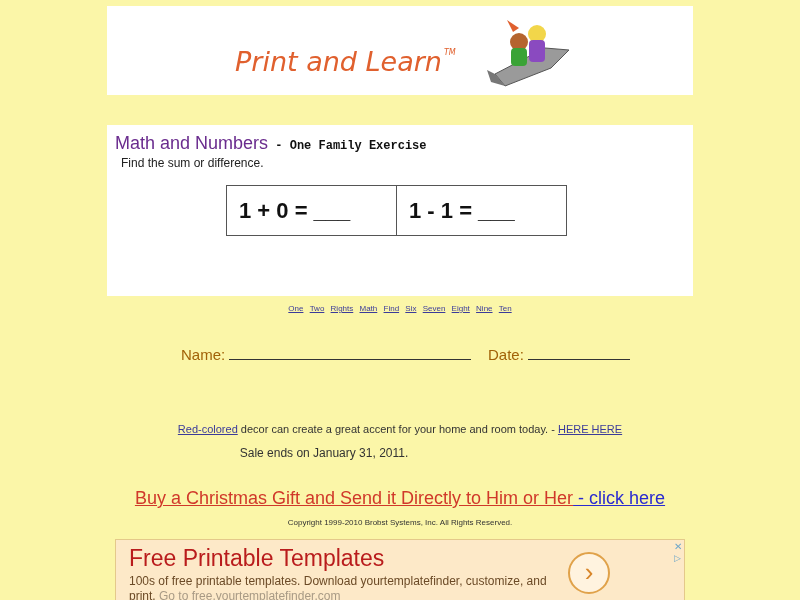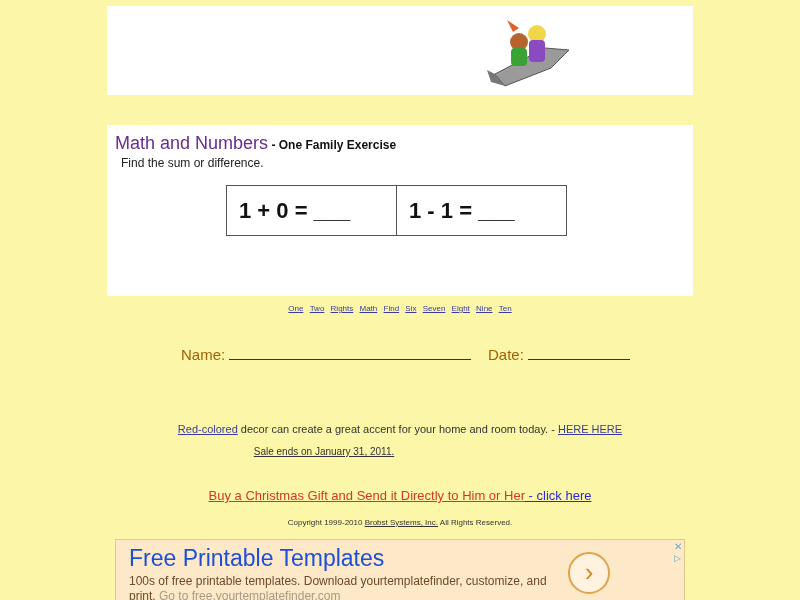--- a/index.html
+++ b/index.html
@@ -22,21 +22,21 @@
   }
   .tm { font-size: 8px; vertical-align: top; position: relative; top: 2px; margin-left: 2px; }
   .rocket { position: absolute; left: 378px; top: 6px; width: 88px; height: 78px; }
 
   .ex-box {
     position: absolute; left: 107px; top: 125px; width: 586px; height: 171px;
     background: #ffffff;
   }
   .ex-title { position: absolute; left: 8px; top: 8px; white-space: nowrap; }
   .ex-title .main { font-size: 18px; color: #6a2c8e; }
-  .ex-title .sub { font-size: 12px; font-weight: bold; color: #111; }
+  .ex-title .sub { font-size: 12px; font-weight: bold; color: #111; font-family: Liberation Mono, monospace; }
   .ex-instr { position: absolute; left: 14px; top: 31px; font-size: 12px; color: #222; }
   table.problems {
     position: absolute; left: 119px; top: 60px;
     border-collapse: collapse;
   }
   table.problems td {
     border: 1.5px solid #555;
     width: 170px; height: 50px;
     padding: 0 0 0 12px;
     font-size: 22px; font-weight: bold; color: #111;
@@ -44,47 +44,50 @@
   }
 
   .nums { position: absolute; left: 0; top: 304px; width: 800px; text-align: center; font-size: 8px; }
   .nums a { color: #3b3b9a; text-decoration: underline; margin: 8px 2px; }
 
   .namedate { position: absolute; left: 181px; top: 346px; font-size: 15px; color: #a16207; white-space: nowrap; }
   .line { display: inline-block; border-bottom: 1px solid #333; vertical-align: baseline; height: 12px; }
 
   .promo1 { position: absolute; left: 0; top: 423px; width: 800px; text-align: center; font-size: 11px; color: #333; }
   .promo1 a { color: #3b3b9a; text-decoration: underline; }
-  .sale { position: absolute; left: 0; top: 446px; width: 648px; text-align: center; font-size: 10px; color: #333; text-decoration: underline; }
-  .gift { position: absolute; left: 0; top: 488px; width: 800px; text-align: center; font-size: 13px; }
+  .sale { position: absolute; left: 0; top: 446px; width: 648px; text-align: center; font-size: 12px; color: #333; }
+  .gift { position: absolute; left: 0; top: 488px; width: 800px; text-align: center; font-size: 18px; }
   .gift a.red { color: #d0382a; text-decoration: underline; }
   .gift a.blue { color: #2a2ad0; text-decoration: underline; }
   .copy { position: absolute; left: 0; top: 518px; width: 800px; text-align: center; font-size: 8px; color: #333; }
-  .copy a { color: #333; text-decoration: underline; }
+  .copy a { color: #333; }
 
   .ad {
     position: absolute; left: 115px; top: 539px; width: 570px; height: 70px;
     background: #fde9c8; border: 1px solid #e4c98a; box-sizing: border-box;
   }
-  .ad-title { position: absolute; left: 13px; top: 5px; font-size: 23px; color: #1d4ed8; }
+  .ad-title { position: absolute; left: 13px; top: 5px; font-size: 23px; color: #b91c1c; }
   .ad-desc { position: absolute; left: 13px; top: 34px; font-size: 12px; color: #6b4a26; width: 430px; line-height: 15px; }
   .ad-desc .url { color: #a89a85; }
   .ad-arrow {
     position: absolute; left: 452px; top: 12px; width: 42px; height: 42px;
     border: 2px solid #e0a24a; border-radius: 50%; box-sizing: border-box;
     color: #d8862a; font-size: 26px; text-align: center; line-height: 36px;
     background: #fff3df;
   }
   .ad-x { position: absolute; left: 558px; top: 1px; font-size: 10px; color: #6fa7c9; }
   .ad-choices { position: absolute; left: 558px; top: 13px; font-size: 9px; color: #6fa7c9; }
 </style>
 </head>
 <body>
 
 <div class="header-box">
+  <div class="logo-text">
+    <span>Print and Learn</span><span class="tm">TM</span>
+  </div>
   <svg class="rocket" viewBox="0 0 88 78">
     <polygon points="10,62 60,36 84,38 66,56 20,74" fill="#9a9a9a" stroke="#555" stroke-width="1"></polygon>
     <polygon points="10,62 2,58 6,70 20,74" fill="#777"></polygon>
     <circle cx="34" cy="30" r="9" fill="#b5642e"></circle>
     <rect x="26" y="36" width="16" height="18" rx="4" fill="#3aa336"></rect>
     <circle cx="52" cy="22" r="9" fill="#f2d64a"></circle>
     <rect x="44" y="28" width="16" height="22" rx="4" fill="#8a4ac0"></rect>
     <path d="M28 20 L22 8 L34 16 Z" fill="#e0602e"></path>
   </svg>
 </div>

